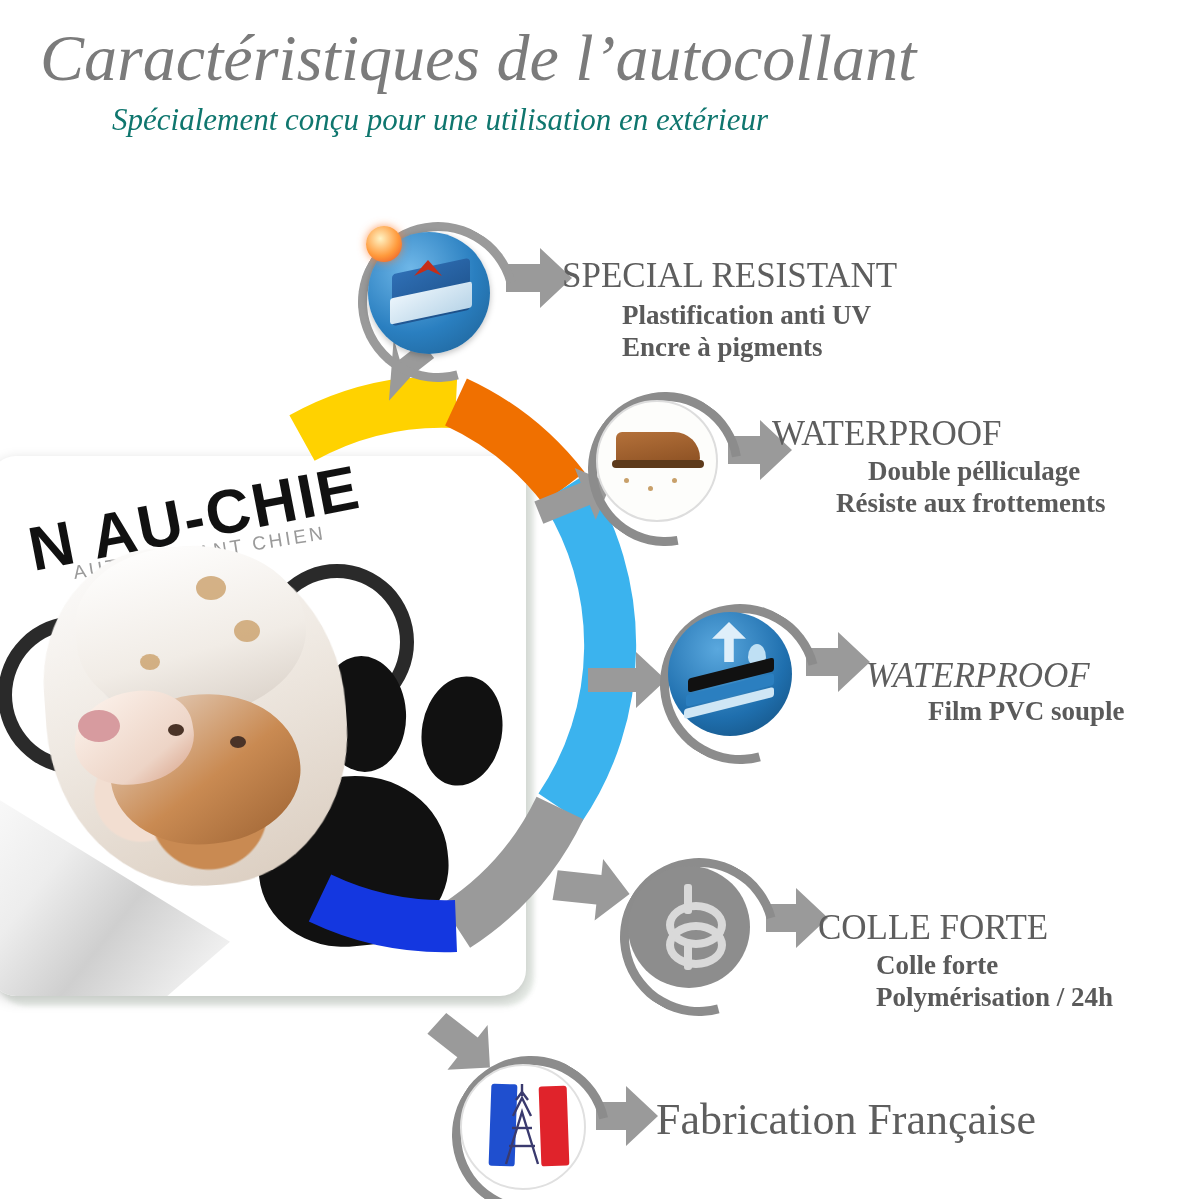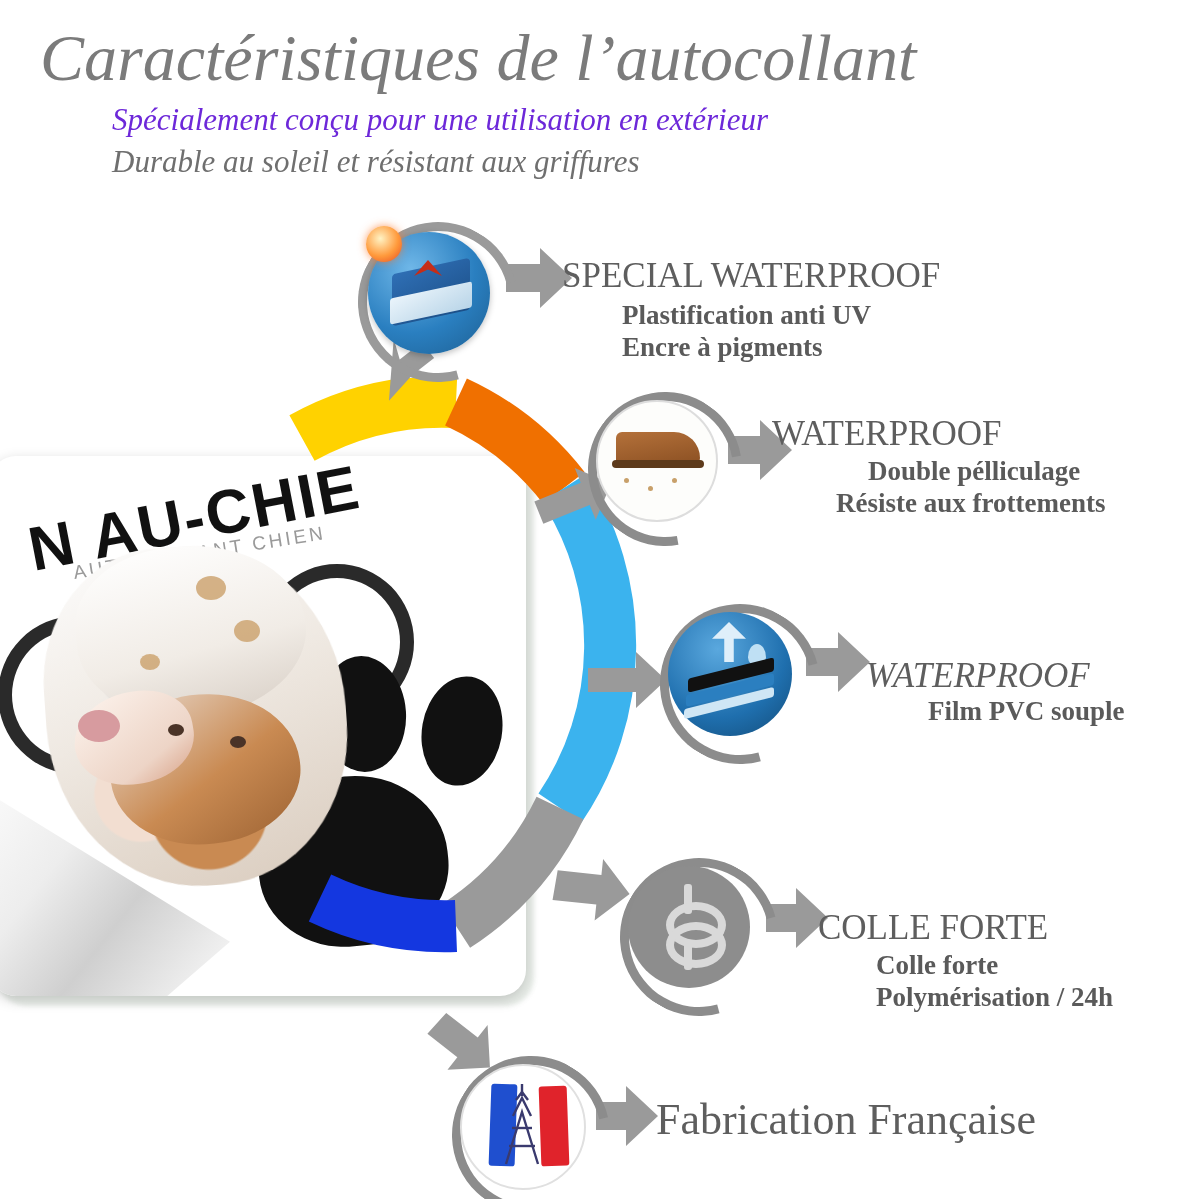--- a/index.html
+++ b/index.html
@@ -17,21 +17,21 @@
     position:absolute;left:40px;top:12px;
     font-family:"Liberation Serif", serif;
     font-size:66px;
     font-style:italic;
     color:#7b7b7b;
     white-space:nowrap;
     letter-spacing:0px;
   }
   .sub1{
     position:absolute;left:112px;top:94px;
-    font-size:31px;font-style:italic;color:#6d28d9;white-space:nowrap;
+    font-size:31px;font-style:italic;color:#0f766e;white-space:nowrap;
   }
   .sub2{
     position:absolute;left:112px;top:136px;
     font-size:31px;font-style:italic;color:#6f6f6f;white-space:nowrap;
   }
 
   
   .sticker-wrap{position:absolute;left:-10px;top:448px;width:560px;height:560px;}
   .sticker-shadow{
     position:absolute;left:8px;top:10px;width:536px;height:540px;
@@ -183,21 +183,20 @@
   .b5-red{position:absolute;left:540px;top:1078px;width:28px;height:80px;background:#e0232b;border-radius:3px;transform:rotate(-2deg);}
   .b5-tower{position:absolute;left:500px;top:1074px;width:44px;height:86px;}
 </style>
 </head>
 <body>
 
 <div id="canvas">
 
   <div class="title">Caractéristiques de l’autocollant</div>
   <div class="sub1">Spécialement conçu pour une utilisation en extérieur</div>
-  <div class="sub2">Durable au soleil et résistant aux griffures</div>
 
   <div class="sticker-wrap">
     <div class="sticker-shadow"></div>
     <div class="sticker">
       <div class="ring r1"></div>
       <div class="ring r2"></div>
       <div class="ring r3"></div>
       <div class="arc-text">N AU-CHIE</div>
       <div class="arc-sub">AUTOCOLLANT CHIEN</div>
       <div class="toe t1"></div>
@@ -242,21 +241,21 @@
       <path d="M596 1094 L626 1094 L626 1078 L658 1108 L626 1138 L626 1122 L596 1122 Z"></path>
     </g>
   </svg>
 
   <div class="ring-arc b1-ring"></div>
   <div class="circle b1-circle"></div>
   <div class="b1-sheet"></div>
   <div class="b1-sheet2"></div>
   <div class="b1-chev"></div>
   <div class="b1-sun"></div>
-  <div class="item-title" style="left:562px;top:248px;">SPECIAL WATERPROOF</div>
+  <div class="item-title" style="left:562px;top:248px;">SPECIAL RESISTANT</div>
   <div class="item-line" style="left:622px;top:292px;">Plastification anti UV</div>
   <div class="item-line" style="left:622px;top:324px;">Encre à pigments</div>
 
   <div class="ring-arc b2-ring"></div>
   <div class="circle b2-circle"></div>
   <div class="shoe"></div>
   <div class="shoe-sole"></div>
   <div class="shoe-spark" style="left:624px;top:470px;"></div>
   <div class="shoe-spark" style="left:648px;top:478px;"></div>
   <div class="shoe-spark" style="left:672px;top:470px;"></div>

